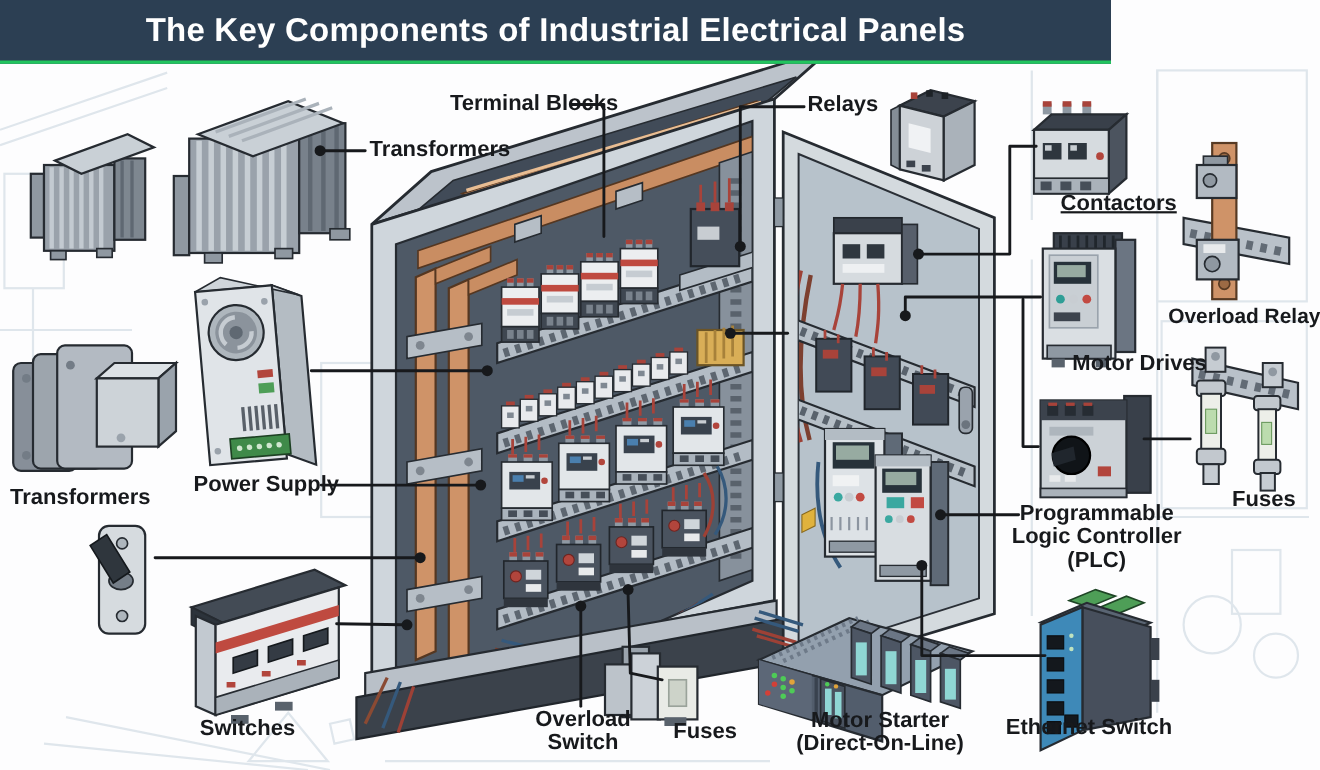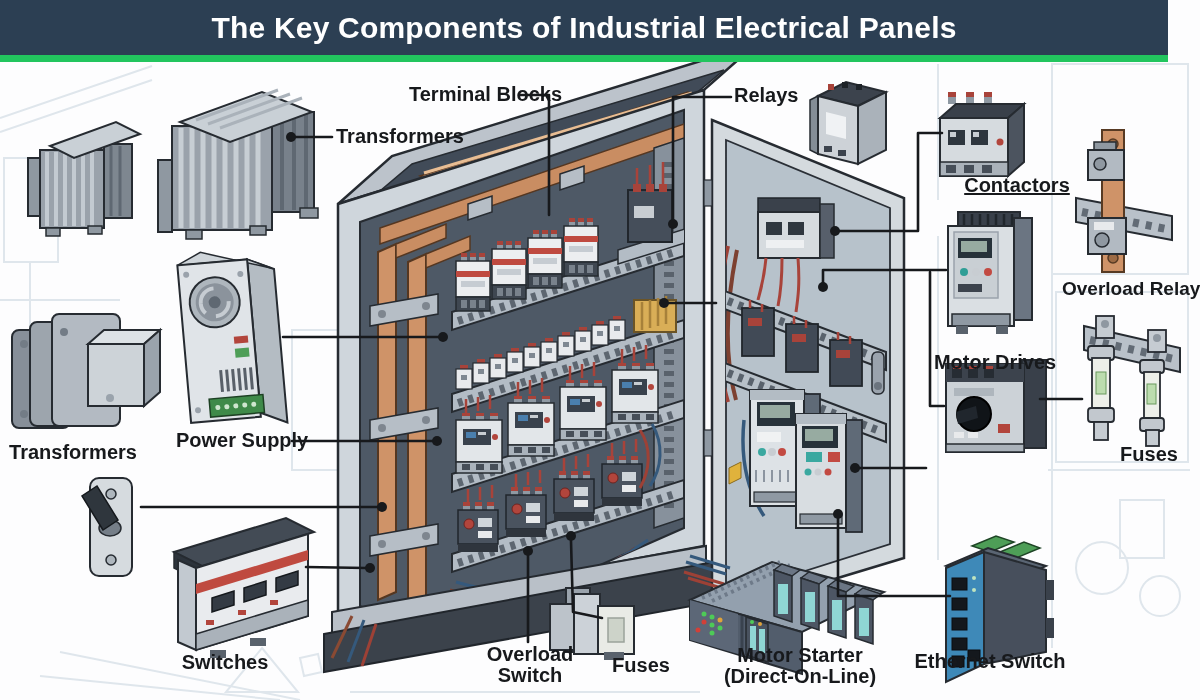--- a/index.html
+++ b/index.html
@@ -1,19 +1,19 @@
 <!DOCTYPE html>
 <html style="--c-header-bg: #2c3f53; --c-header-text: #ffffff; --c-label: #17191c; --c-leader: #17191c; --c-copper: #cf9368; --c-cabinet-frame: #cfd6dc; --c-cabinet-interior: #4e5966; --c-device-red: #bf4a40; --c-wire-red: #9d4136; --c-wire-blue: #35597c; --c-terminal-yellow: #d9ae57; --c-ethernet-blue: #3e89b8; --c-led-green: #4ecb57; --c-module-teal: #8fd6d4; --c-blueprint: #dfe6ec;"><head>
 <meta charset="utf-8">
 <style>
   html,body{margin:0;padding:0;background:#ffffff;}
   .stage{position:relative;width:1200px;height:700px;overflow:hidden;background:#fdfdfe;
          font-family:"Liberation Sans",sans-serif;}
-  .titlebar{position:absolute;top:0;left:0;width:1168px;height:55px;
-            background:var(--c-header-bg,#2c3f53);border-bottom:7px solid #22c55e;
+  .titlebar{position:absolute;top:0;left:0;width:1010px;height:55px;
+            background:var(--c-header-bg,#2c3f53);border-bottom:3px solid #22c55e;
             display:flex;align-items:center;justify-content:center;z-index:30;}
   .titlebar h1{margin:0;color:var(--c-header-text,#fff);font-size:30px;font-weight:bold;letter-spacing:.2px;}
   svg.scene{position:absolute;top:0;left:0;z-index:10;}
   .labels{position:absolute;top:0;left:0;width:1200px;height:700px;z-index:20;pointer-events:none;}
   .lbl{position:absolute;font-weight:bold;color:var(--c-label,#17191c);font-size:20px;
        line-height:21px;white-space:pre-line;}
   .lbl.center{text-align:center;}
   .lbl.nowrap{white-space:nowrap;}
   .leader{stroke:var(--c-leader,#17191c);stroke-width:2.6;fill:none;stroke-linecap:round;stroke-linejoin:round;}
   .ldot{fill:var(--c-leader,#17191c);}
@@ -565,21 +565,24 @@
         <circle class="ldot" cx="838" cy="514" r="5"></circle>
     </g>
   </svg>
 
   <div class="labels">
     <div class="lbl nowrap" style="left:336px;top:126px;">Transformers</div>
     <div class="lbl nowrap" style="left:381px;top:84px;margin-left:28px;">Terminal Blocks</div>
     <div class="lbl nowrap" style="left:734px;top:85px;">Relays</div>
     <div class="lbl center" style="left:955px;top:175px;width:124px;text-decoration:underline;">Contactors</div>
     <div class="lbl center nowrap" style="left:1062px;top:278px;width:140px;font-size:19px;">Overload Relays</div>
-    <div class="lbl center" style="left:933px;top:352px;width:124px;">Motor Drives</div>
+    <div class="lbl center" style="left:933px;top:320px;width:124px;padding-left:41px;">Motor Drives</div>
+    <div class="lbl center" style="left:916px;top:457px;width:162px;">Programmable
+Logic Controller
+(PLC)</div>
     <div class="lbl center" style="left:1111px;top:444px;width:76px;">Fuses</div>
     <div class="lbl center" style="left:913px;top:651px;width:154px;">Ethernet Switch</div>
     <div class="lbl center" style="left:8px;top:442px;width:130px;">Transformers</div>
     <div class="lbl nowrap" style="left:176px;top:430px;text-align:center;">Power Supply</div>
     <div class="lbl center" style="left:163px;top:652px;width:124px;">Switches</div>
     <div class="lbl center" style="left:468px;top:644px;width:124px;">Overload
 Switch</div>
     <div class="lbl center" style="left:603px;top:655px;width:76px;">Fuses</div>
     <div class="lbl center" style="left:708px;top:645px;width:184px;">Motor Starter
 (Direct-On-Line)</div>

